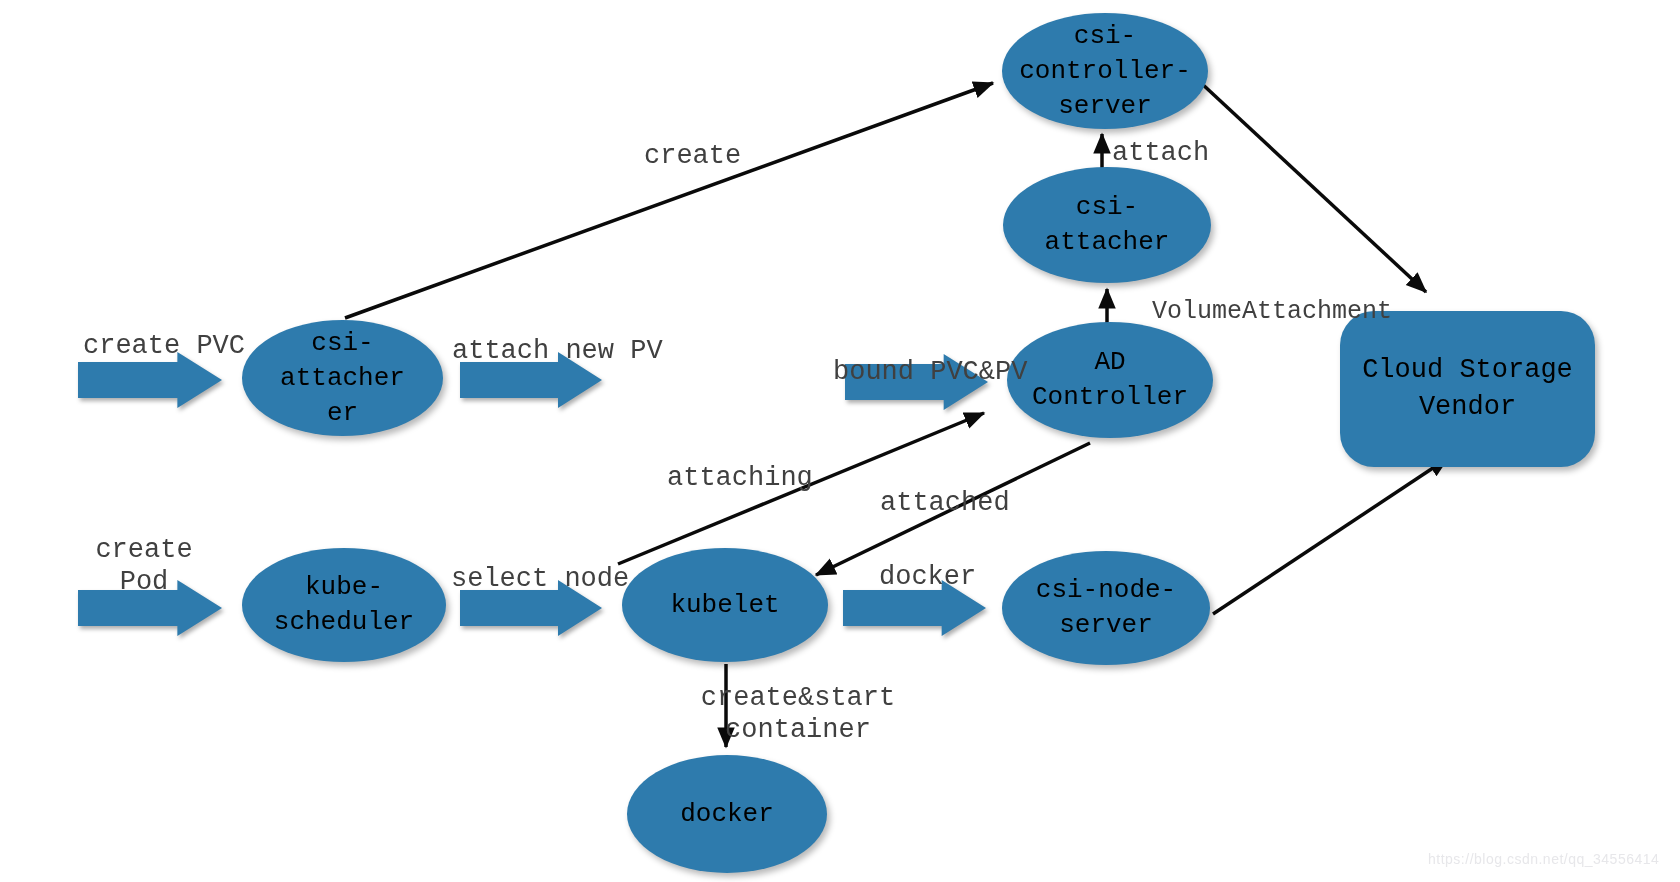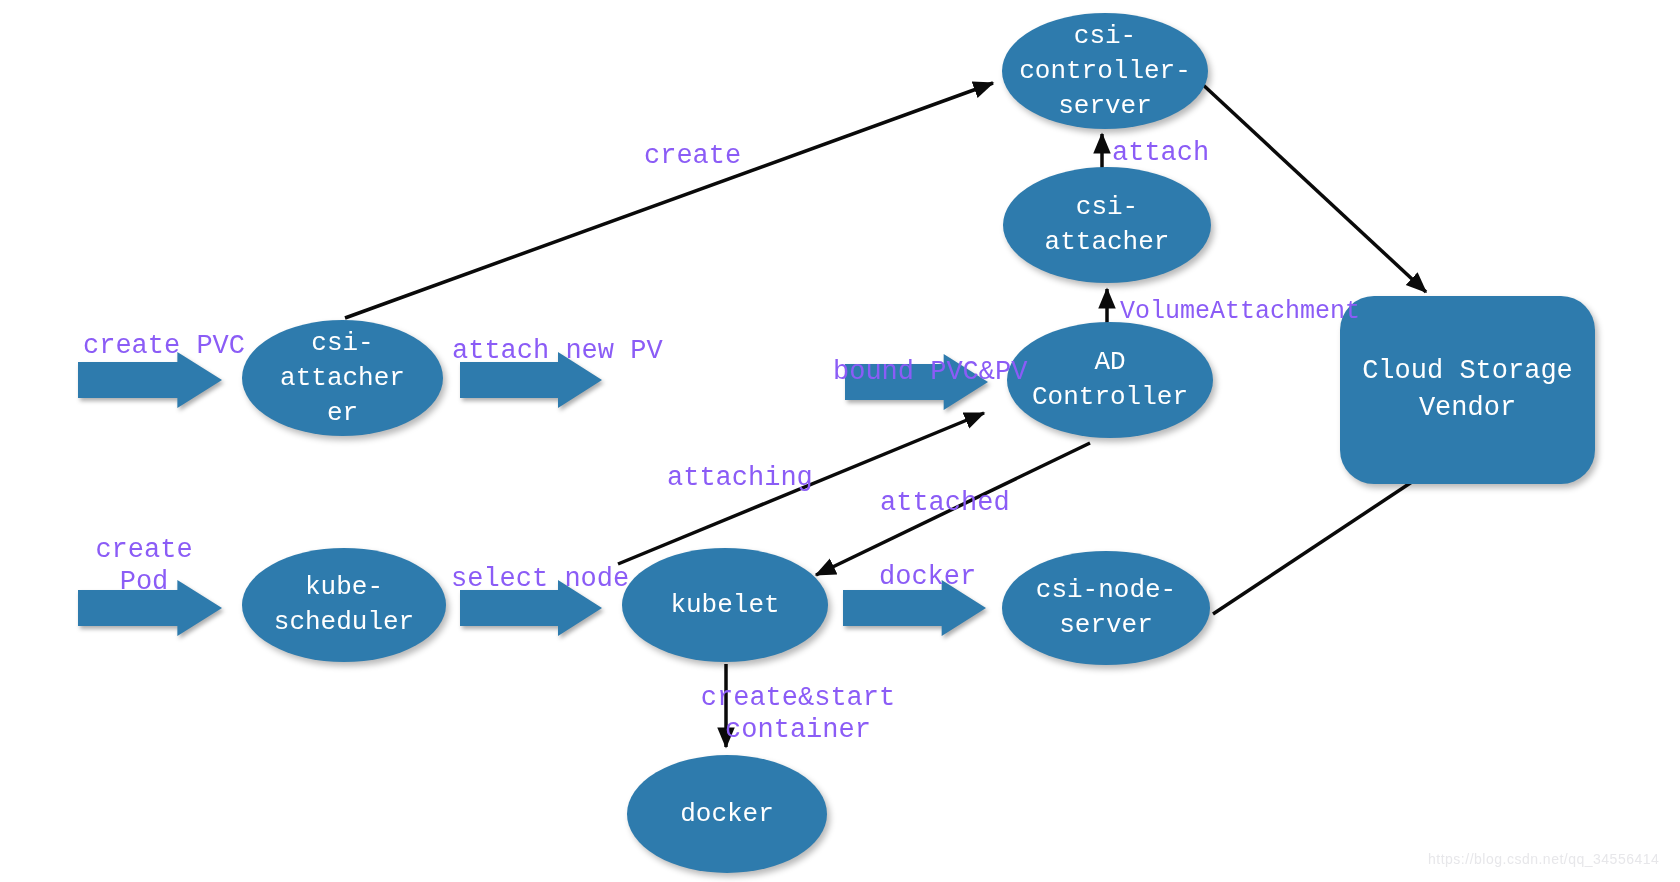--- a/index.html
+++ b/index.html
@@ -4,34 +4,34 @@
 <style>
   html,body{margin:0;padding:0;background:#ffffff;}
   .canvas{
     position:relative;width:1680px;height:882px;background:#ffffff;overflow:hidden;
     font-family:"Liberation Mono","DejaVu Sans Mono",monospace;
   }
   .edges{position:absolute;left:0;top:0;width:1680px;height:882px;pointer-events:none;}
   .edges line{stroke:#0a0a0a;stroke-width:3.5;}
   .node{
     position:absolute;display:flex;flex-direction:column;justify-content:center;align-items:center;
-    background:#2E7BAD;color:#ffffff;text-align:center;
+    background:#2E7BAD;color:#000000;text-align:center;
     font-size:26px;line-height:35px;
     box-shadow:3px 4px 6px rgba(0,0,0,0.28);
   }
   .ellipse{border-radius:50%;}
   .roundrect{border-radius:34px;font-size:27px;line-height:37px;}
   .nl{white-space:nowrap;}
   .blockarrow-wrap{position:absolute;filter:drop-shadow(2px 3px 2px rgba(0,0,0,0.32));}
   .blockarrow{
     width:100%;height:100%;background:#2E7BAD;
     clip-path:polygon(0 18%,69% 18%,69% 0,100% 50%,69% 100%,69% 82%,0 82%);
   }
-  .lbl{position:absolute;color:#8b5cf6;font-size:27px;line-height:32px;white-space:nowrap;}
-  .lbl.small{font-size:25px;}
+  .lbl{position:absolute;color:#404040;font-size:27px;line-height:32px;white-space:nowrap;}
+  .lbl.small{font-size:25px;margin-left:32px;}
   .lbl.center{text-align:center;white-space:normal;}
   .watermark{
     position:absolute;left:1428px;top:851px;color:#e7e7ea;font-size:14px;
     font-family:"Liberation Sans","DejaVu Sans",sans-serif;letter-spacing:0.5px;
   }
 </style>
 </head>
 <body>
 
 <div class="canvas">
@@ -105,21 +105,21 @@
 
   <div class="node ellipse" style="left:1002px;top:551px;width:208px;height:114px">
     <div class="nl">csi-node-</div>
     <div class="nl">server</div>
   </div>
 
   <div class="node ellipse" style="left:627px;top:755px;width:200px;height:118px">
     <div class="nl">docker</div>
   </div>
 
-  <div class="node roundrect" style="left:1340px;top:296px;width:255px;height:188px">
+  <div class="node roundrect" style="left:1340px;top:311px;width:255px;height:156px">
     <div class="nl">Cloud Storage</div>
     <div class="nl">Vendor</div>
   </div>
 
   <div class="lbl" style="left:83px;top:330px">create PVC</div>
   <div class="lbl" style="left:452px;top:335px">attach new PV</div>
   <div class="lbl" style="left:833px;top:356px">bound PVC&amp;PV</div>
   <div class="lbl" style="left:644px;top:140px">create</div>
   <div class="lbl" style="left:1112px;top:137px">attach</div>
   <div class="lbl small" style="left:1120px;top:296px">VolumeAttachment</div>

